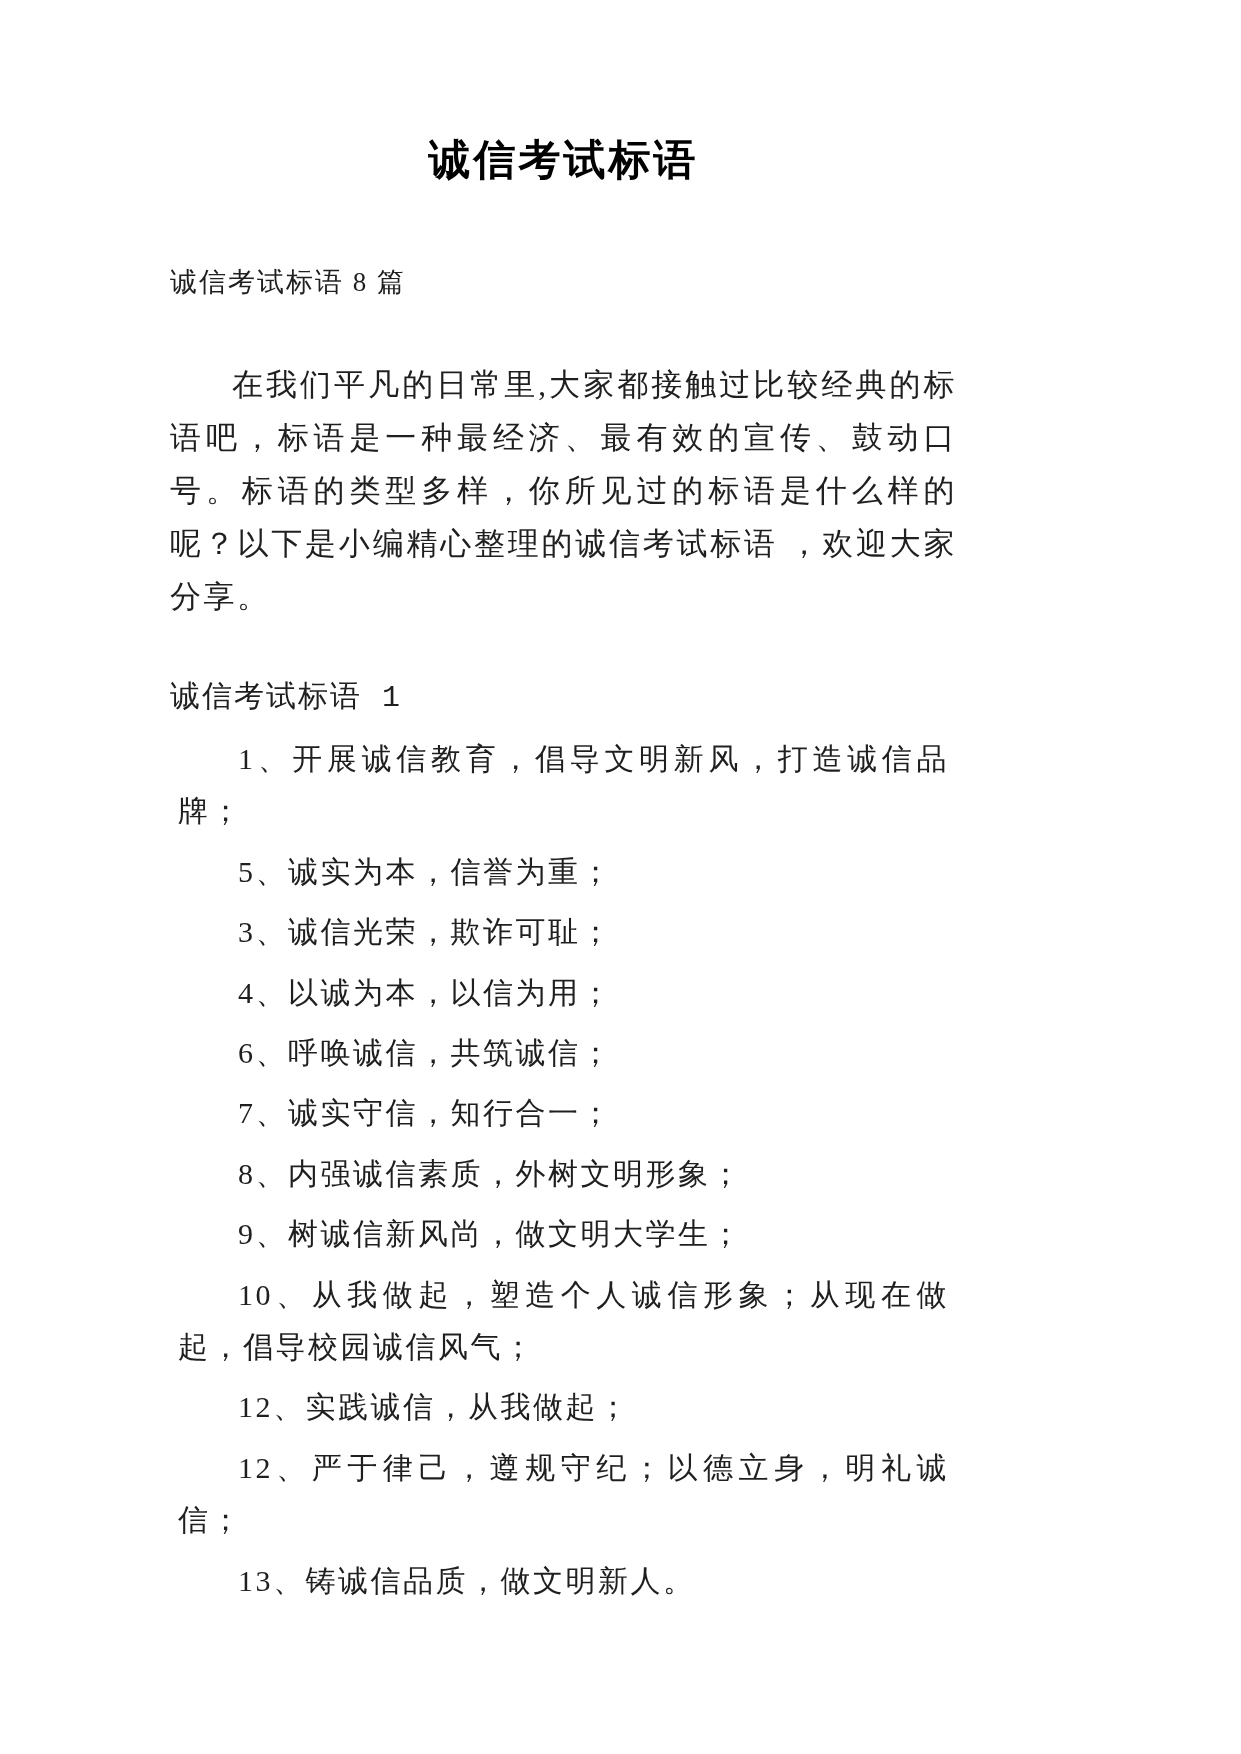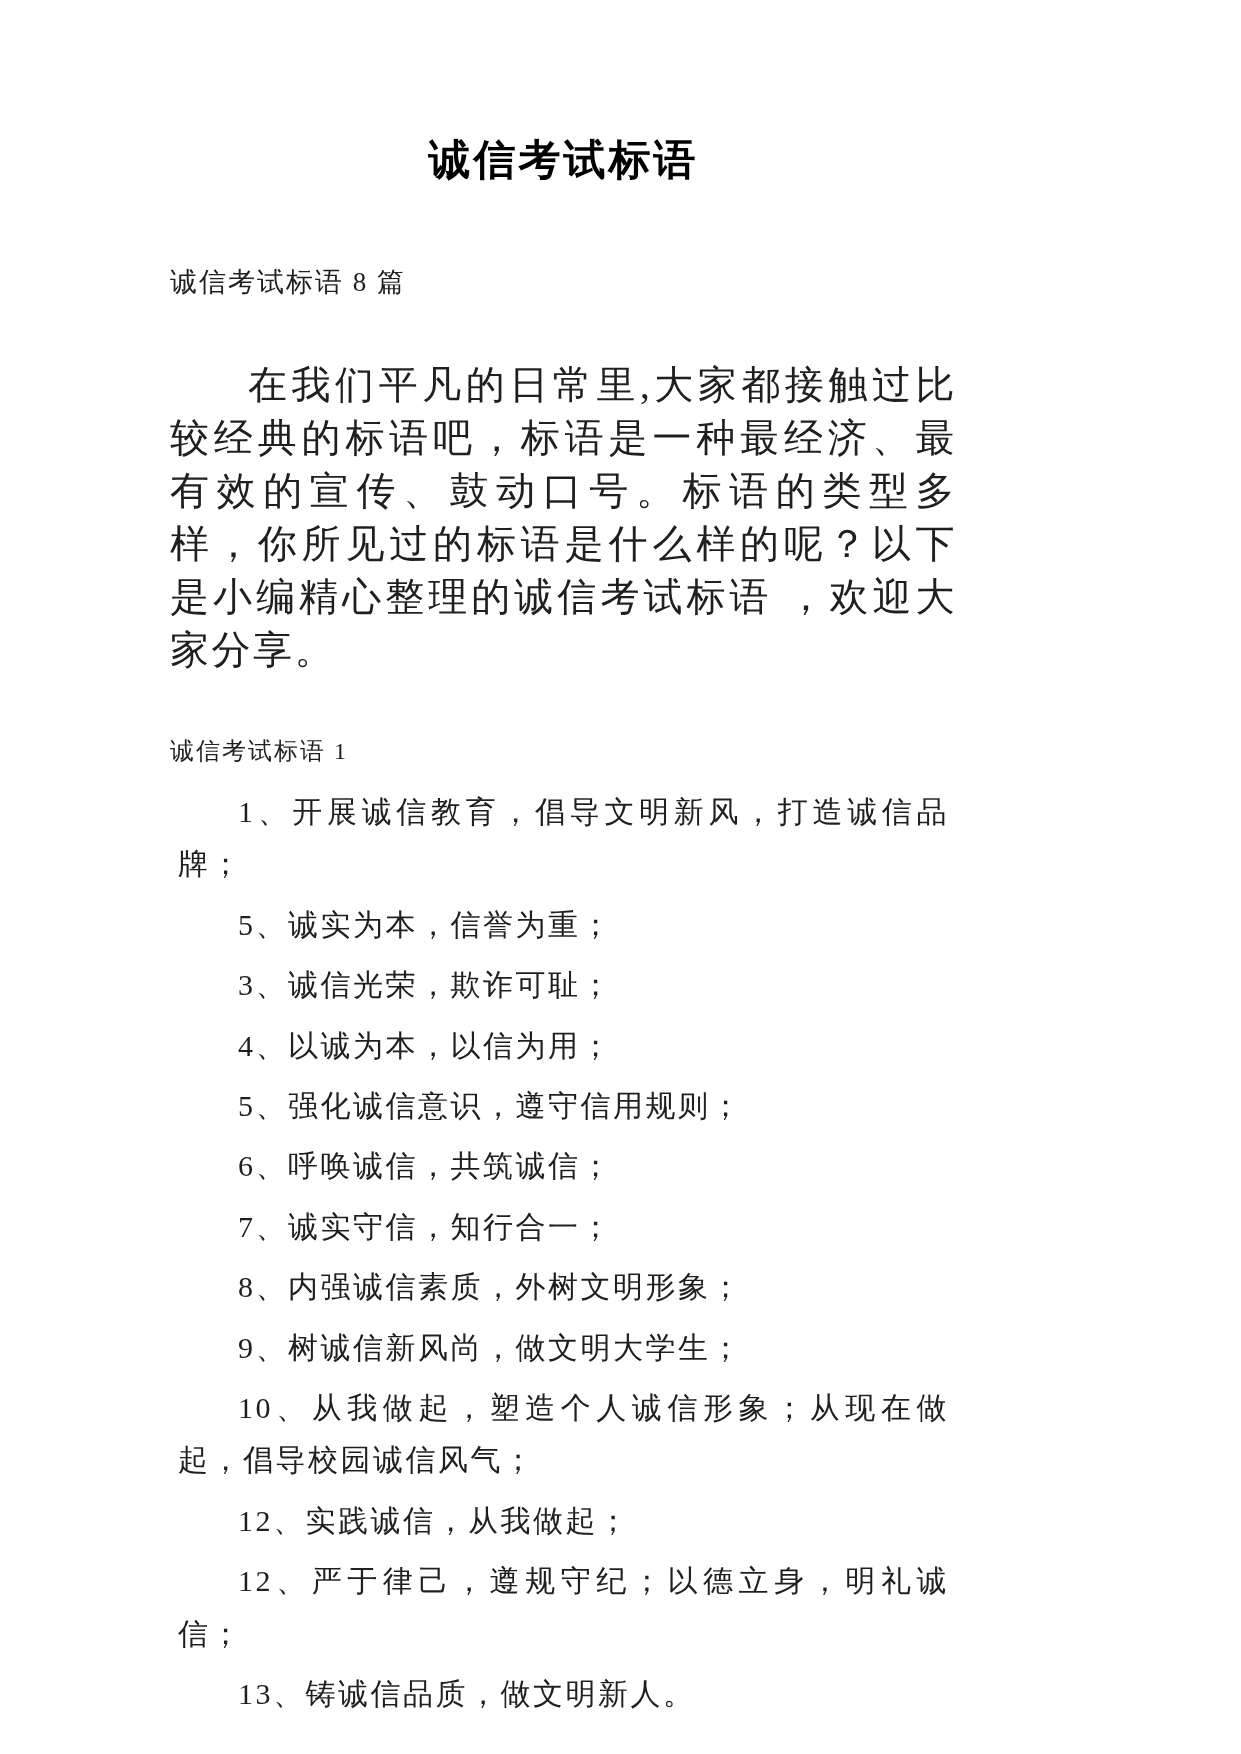--- a/index.html
+++ b/index.html
@@ -31,33 +31,34 @@
   }
   .doc-subtitle {
     margin: 70px 0 0 0;
     font-size: 27px;
     line-height: 40px;
     letter-spacing: 2px;
     font-weight: normal;
   }
   .intro {
     margin: 56px 0 0 0;
-    font-size: 39px;
+    font-size: 31px;
     line-height: 53px;
     letter-spacing: 2.5px;
     text-indent: 2em;
     text-align: justify;
     text-justify: inter-ideograph;
   }
   .section-heading {
     margin: 49px 0 0 0;
-    font-size: 24px;
+    font-size: 30px;
     line-height: 53px;
     letter-spacing: 2px;
     font-weight: normal;
+    font-family: Liberation Mono, monospace;
   }
   .slogan-list {
     margin: 0;
     padding: 0;
   }
   .slogan-list p {
     margin: 8px;
     font-size: 30px;
     line-height: 52.4px;
     letter-spacing: 2.5px;
@@ -77,21 +78,20 @@
 
   <p class="intro">在我们平凡的日常里,大家都接触过比较经典的标语吧，标语是一种最经济、最有效的宣传、鼓动口号。标语的类型多样，你所见过的标语是什么样的呢？以下是小编精心整理的诚信考试标语 ，欢迎大家分享。</p>
 
   <div class="section-heading">诚信考试标语 1</div>
 
   <div class="slogan-list">
     <p>1、开展诚信教育，倡导文明新风，打造诚信品牌；</p>
     <p>5、诚实为本，信誉为重；</p>
     <p>3、诚信光荣，欺诈可耻；</p>
     <p>4、以诚为本，以信为用；</p>
-    <p>5、强化诚信意识，遵守信用规则；</p>
     <p>6、呼唤诚信，共筑诚信；</p>
     <p>7、诚实守信，知行合一；</p>
     <p>8、内强诚信素质，外树文明形象；</p>
     <p>9、树诚信新风尚，做文明大学生；</p>
     <p>10、从我做起，塑造个人诚信形象；从现在做起，倡导校园诚信风气；</p>
     <p>12、实践诚信，从我做起；</p>
     <p>12、严于律己，遵规守纪；以德立身，明礼诚信；</p>
     <p>13、铸诚信品质，做文明新人。</p>
   </div>
 

